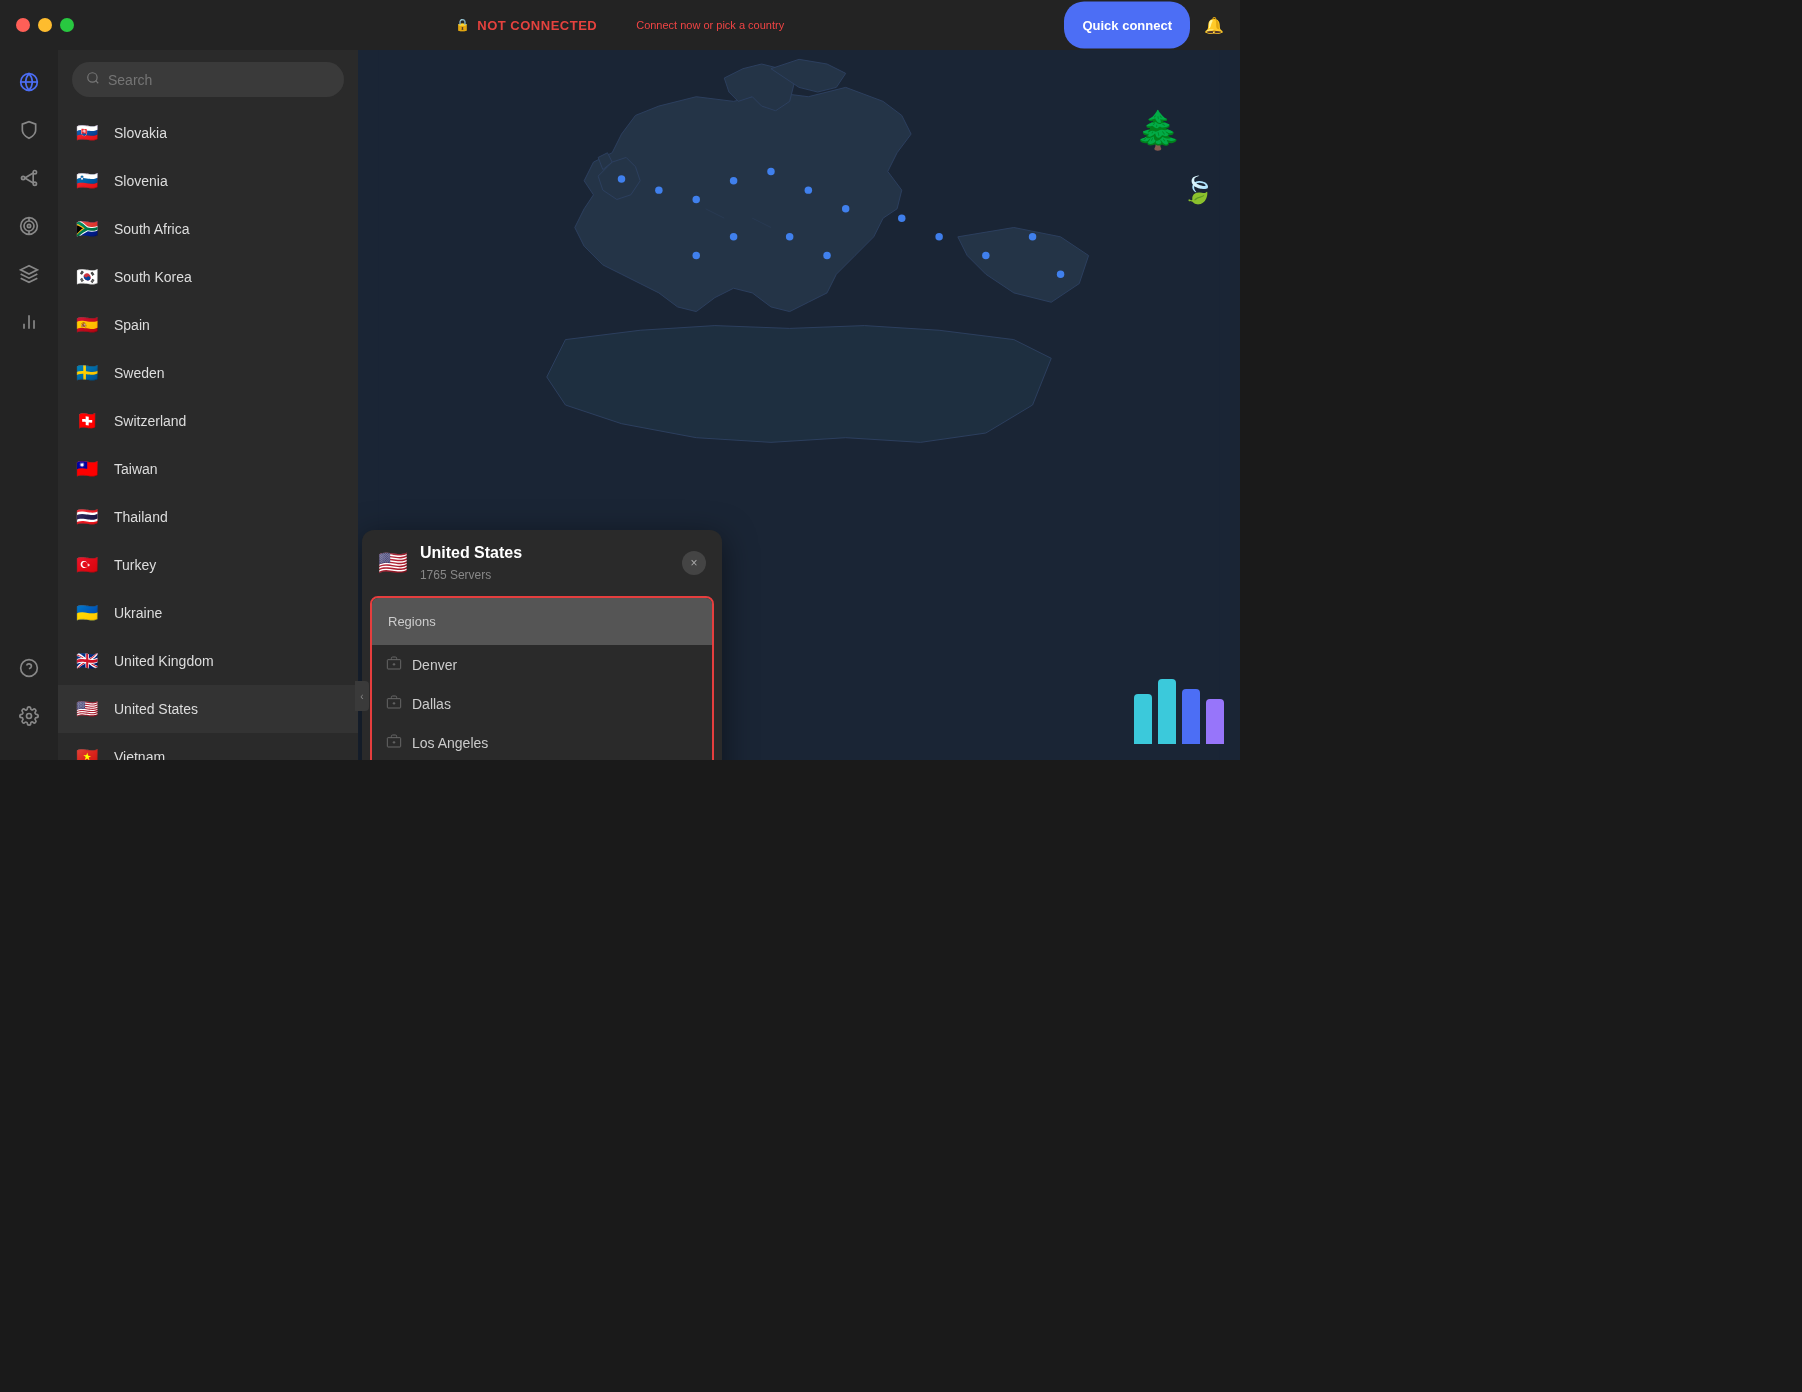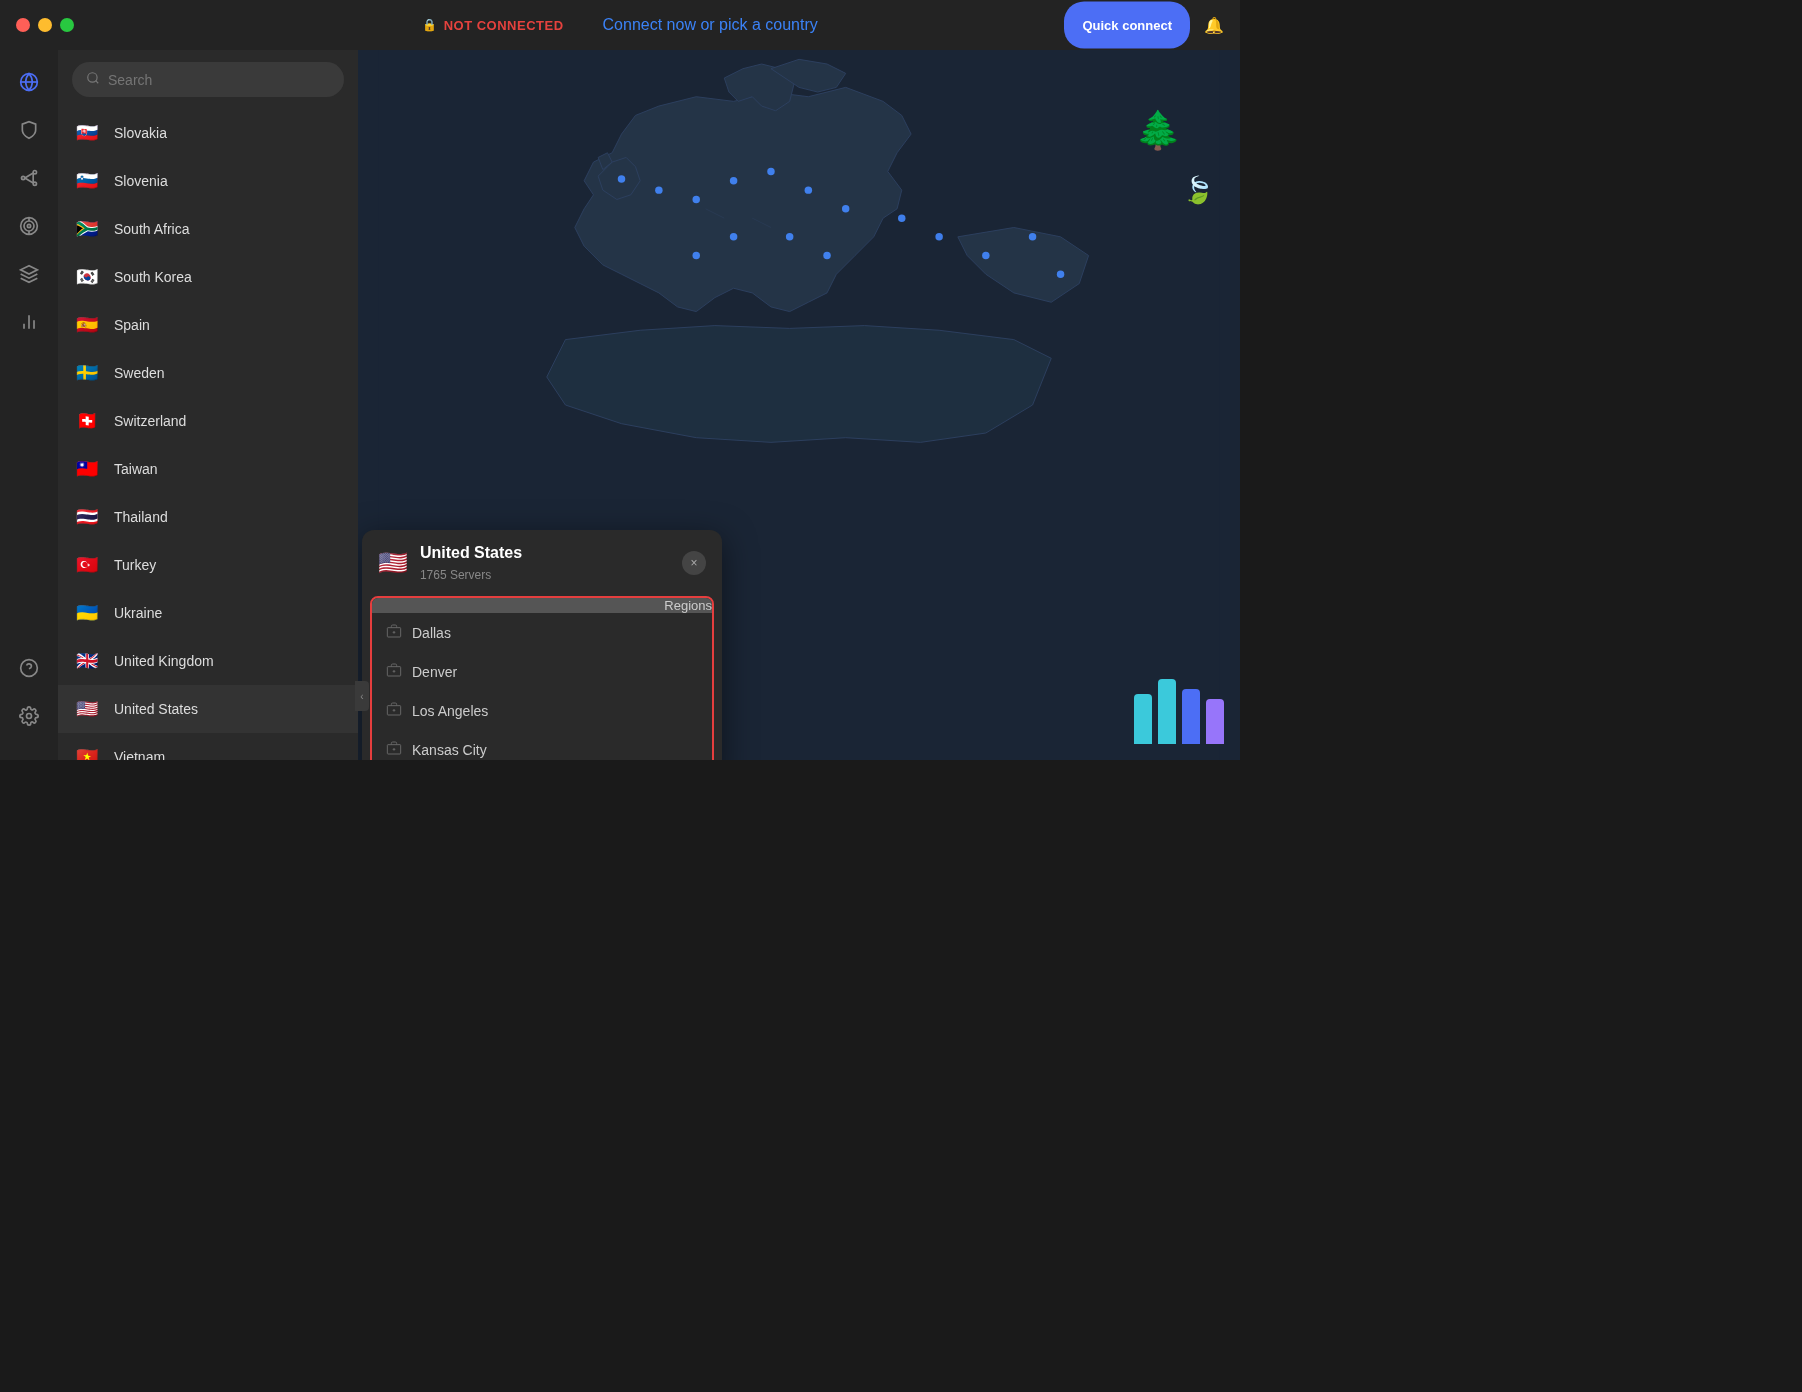--- a/index.html
+++ b/index.html
@@ -44,22 +44,22 @@
       display: flex;
       align-items: center;
       gap: 6px;
       color: #e5423e;
       font-size: 13px;
       font-weight: 600;
       letter-spacing: 0.5px;
     }
     .lock-icon { font-size: 12px; }
     .titlebar-msg {
-      color: #3b82f6;
-      font-size: 16px;
+      color: #ef4444;
+      font-size: 11px;
       margin-left: 19px;
     }
     .quick-connect-btn {
       position: absolute;
       right: 50px;
       top: 50%;
       transform: translateY(-50%);
       background: #4c6ef5;
       color: white;
       border: none;
@@ -226,22 +226,22 @@
     }
 
     .regions-section {
       border: 2px solid #e53e3e;
       border-radius: 8px;
       margin: 0 8px 8px;
       overflow: hidden;
     }
     .regions-header {
       background: #555;
-      text-align: right;
-      padding: 0;
+      text-align: left;
+      padding: 16px;
       color: #ccc;
       font-size: 13px;
     }
     .region-item {
       display: flex;
       align-items: center;
       gap: 10px;
       padding: 10px 14px;
       cursor: pointer;
       color: #ccc;
@@ -518,32 +518,32 @@
         <div class="regions-scroll" id="regions-list">
         <div class="region-item">
     <span class="region-icon">
       <svg width="16" height="16" viewBox="0 0 24 24" fill="none" stroke="#666" stroke-width="1.5">
         <rect x="2" y="7" width="20" height="14" rx="1"></rect>
         <path d="M16 7V5a2 2 0 0 0-2-2h-4a2 2 0 0 0-2 2v2"></path>
         <line x1="12" y1="12" x2="12" y2="16"></line>
         <line x1="10" y1="14" x2="14" y2="14"></line>
       </svg>
     </span>
-    <span>Dallas</span>
+    <span>Denver</span>
   </div>
             <div class="region-item">
     <span class="region-icon">
       <svg width="16" height="16" viewBox="0 0 24 24" fill="none" stroke="#666" stroke-width="1.5">
         <rect x="2" y="7" width="20" height="14" rx="1"></rect>
         <path d="M16 7V5a2 2 0 0 0-2-2h-4a2 2 0 0 0-2 2v2"></path>
         <line x1="12" y1="12" x2="12" y2="16"></line>
         <line x1="10" y1="14" x2="14" y2="14"></line>
       </svg>
     </span>
-    <span>Denver</span>
+    <span>Dallas</span>
   </div>
             <div class="region-item">
     <span class="region-icon">
       <svg width="16" height="16" viewBox="0 0 24 24" fill="none" stroke="#666" stroke-width="1.5">
         <rect x="2" y="7" width="20" height="14" rx="1"></rect>
         <path d="M16 7V5a2 2 0 0 0-2-2h-4a2 2 0 0 0-2 2v2"></path>
         <line x1="12" y1="12" x2="12" y2="16"></line>
         <line x1="10" y1="14" x2="14" y2="14"></line>
       </svg>
     </span>

